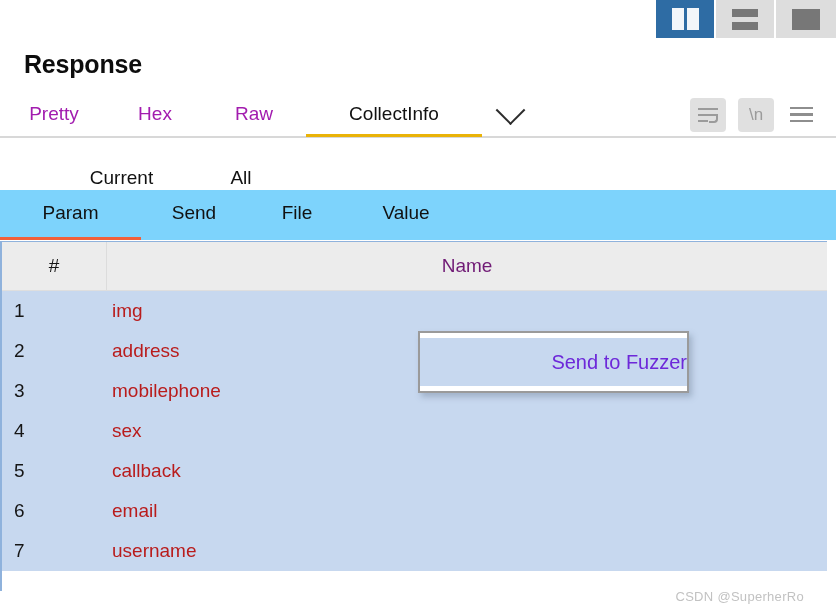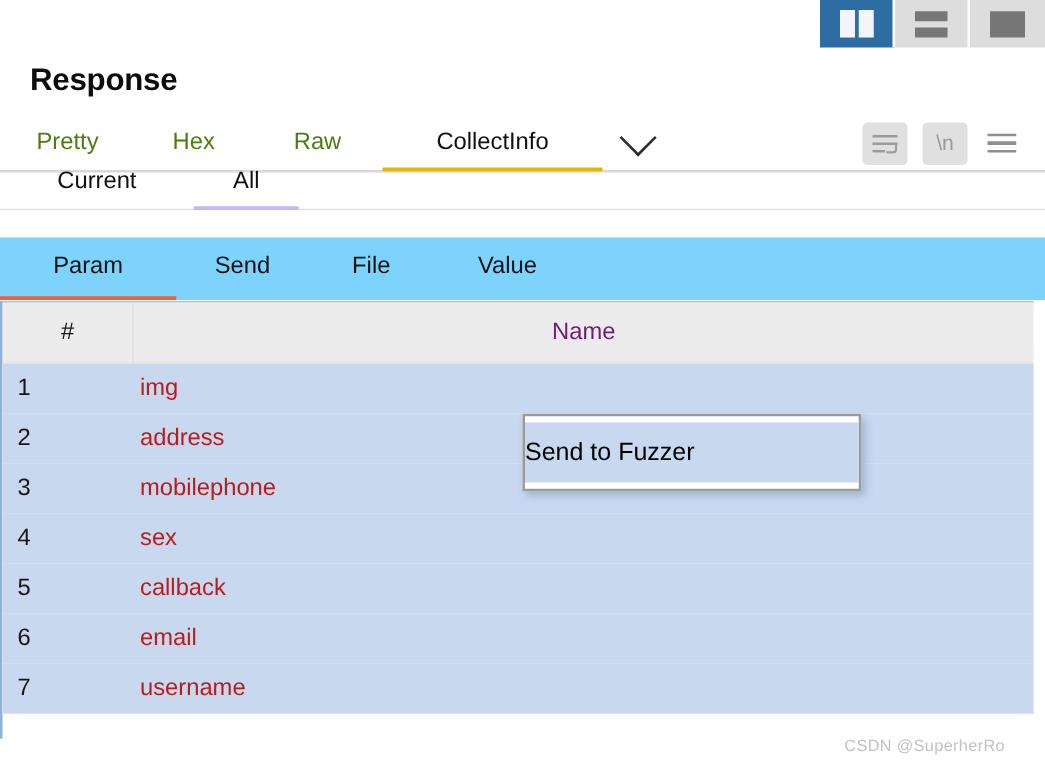--- a/index.html
+++ b/index.html
@@ -77,21 +77,21 @@
     top: 93px;
     width: 836px;
     height: 45px;
     border-bottom: 2px solid #d8d8d8;
     box-sizing: border-box;
     display: flex;
     align-items: center;
   }
   .ptab {
     font-size: 19px;
-    color: #4d7c0f;
+    color: #a21caf;
     height: 45px;
     line-height: 43px;
     box-sizing: border-box;
     text-align: center;
     white-space: nowrap;
   }
   .ptab.active {
     color: #111111;
     border-bottom: 3px solid #eab308;
   }
@@ -164,27 +164,28 @@
     display: block;
     width: 23px;
     height: 2.5px;
     background: #8e8e8e;
   }
 
   
   .tabrow-secondary {
     position: absolute;
     left: 0;
-    top: 124px;
+    top: 157px;
     width: 836px;
     height: 44px;
     border-bottom: 1.5px solid #dcdcdc;
     box-sizing: border-box;
     display: flex;
     align-items: center;
+    padding-left: 44px;
   }
   .stab {
     font-size: 19px;
     color: #111111;
     height: 44px;
     line-height: 42px;
     box-sizing: border-box;
     text-align: center;
     white-space: nowrap;
   }
@@ -285,23 +286,23 @@
     width: 271px;
     background: #ffffff;
     border: 2px solid #9a9a9a;
     padding: 5px 0;
     box-sizing: border-box;
     box-shadow: 3px 4px 6px rgba(90,105,130,0.35);
   }
   .ctx-item {
     height: 48px;
     line-height: 48px;
-    text-align: left;
+    text-align: right;
     font-size: 20px;
-    color: #000000;
+    color: #6d28d9;
     background: #c7d8ef;
   }
 
   
   .watermark {
     position: absolute;
     right: 32px;
     bottom: 10px;
     font-size: 13px;
     color: #c2c2c2;

